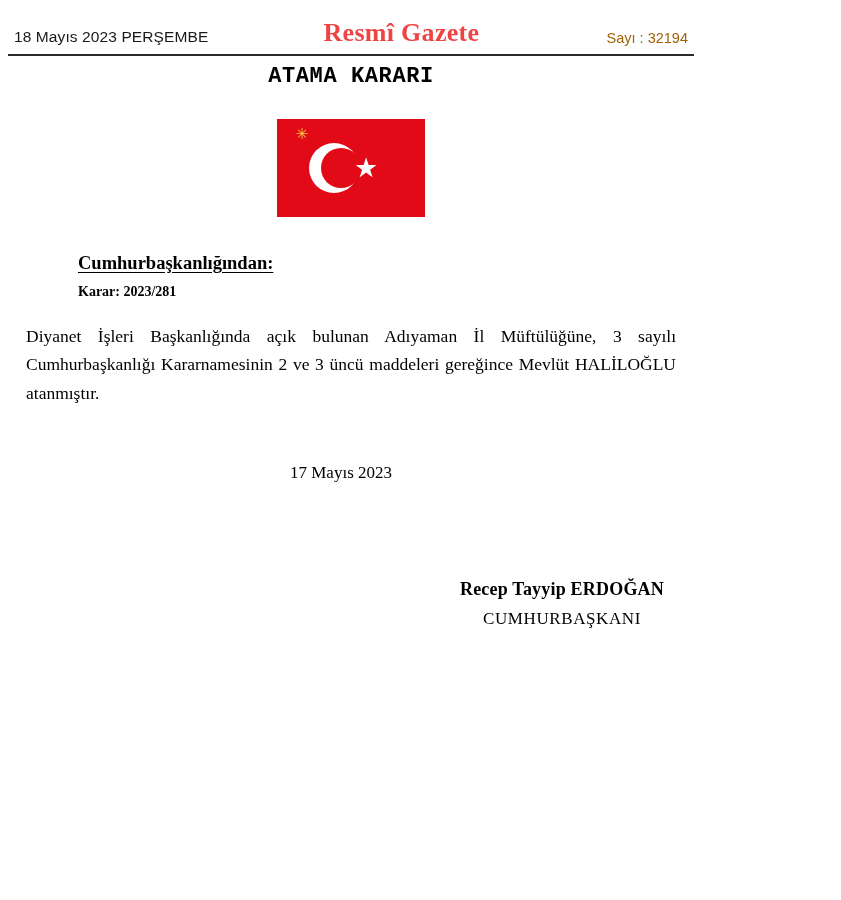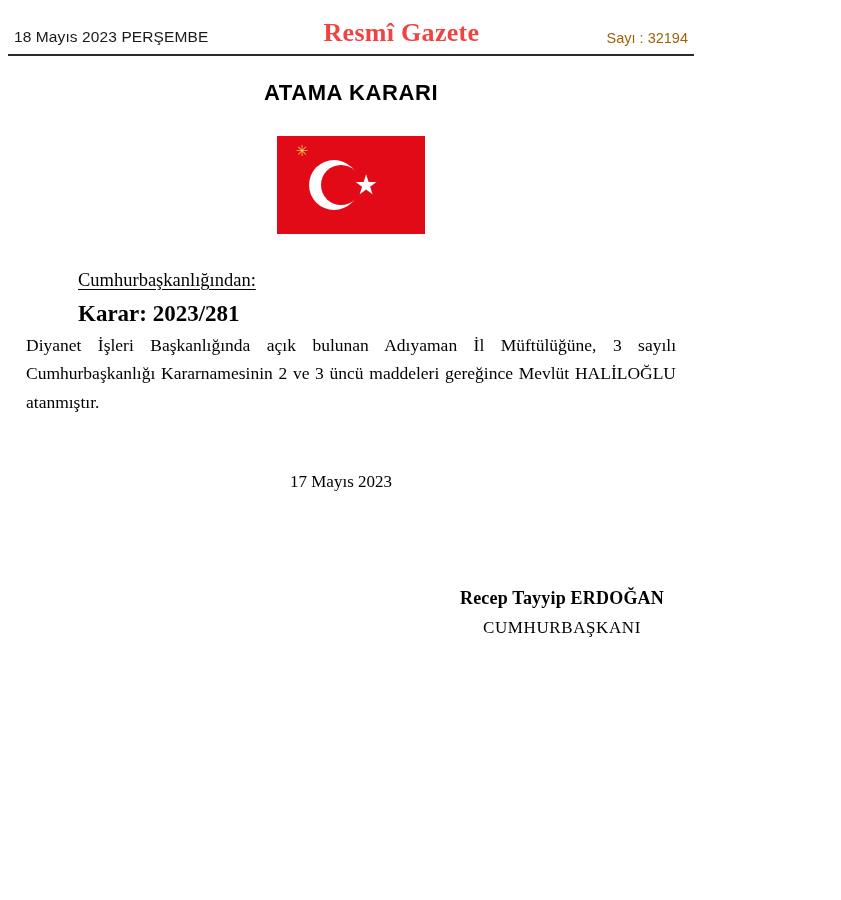--- a/index.html
+++ b/index.html
@@ -59,25 +59,25 @@
   }
   .masthead-rule {
     border: none;
     border-top: 2px solid #2b2b2b;
     margin: 0 8px;
   }
 
   
   .doc-title {
     text-align: center;
-    font-family: Liberation Sans, sans-serif;
+    font-family: Liberation Mono, monospace;
     font-weight: bold;
     font-size: 22px;
     letter-spacing: 0.6px;
-    margin-top: 24px;
+    margin-top: 8px;
   }
 
   .emblem-wrap {
     display: flex;
     justify-content: center;
     margin-top: 30px;
   }
   .flag {
     width: 148px;
     height: 98px;
@@ -125,29 +125,30 @@
     font-size: 15px;
     line-height: 14px;
     text-align: center;
   }
 
   .issuer {
     margin: 36px 0 0 78px;
     font-size: 18.5px;
     text-decoration: underline;
     text-underline-offset: 3px;
+    font-weight: bold;
   }
   .decision-no {
     margin: 10px 0 0 78px;
-    font-size: 23px;
+    font-size: 14px;
     font-weight: bold;
   }
 
   .body-text {
-    margin: 4px 26px 0 26px;
+    margin: 22px 26px 0 26px;
     font-size: 17.5px;
     line-height: 1.62;
     text-align: justify;
     text-justify: inter-word;
   }
 
   .date-line {
     text-align: center;
     margin-top: 56px;
     font-size: 17px;

